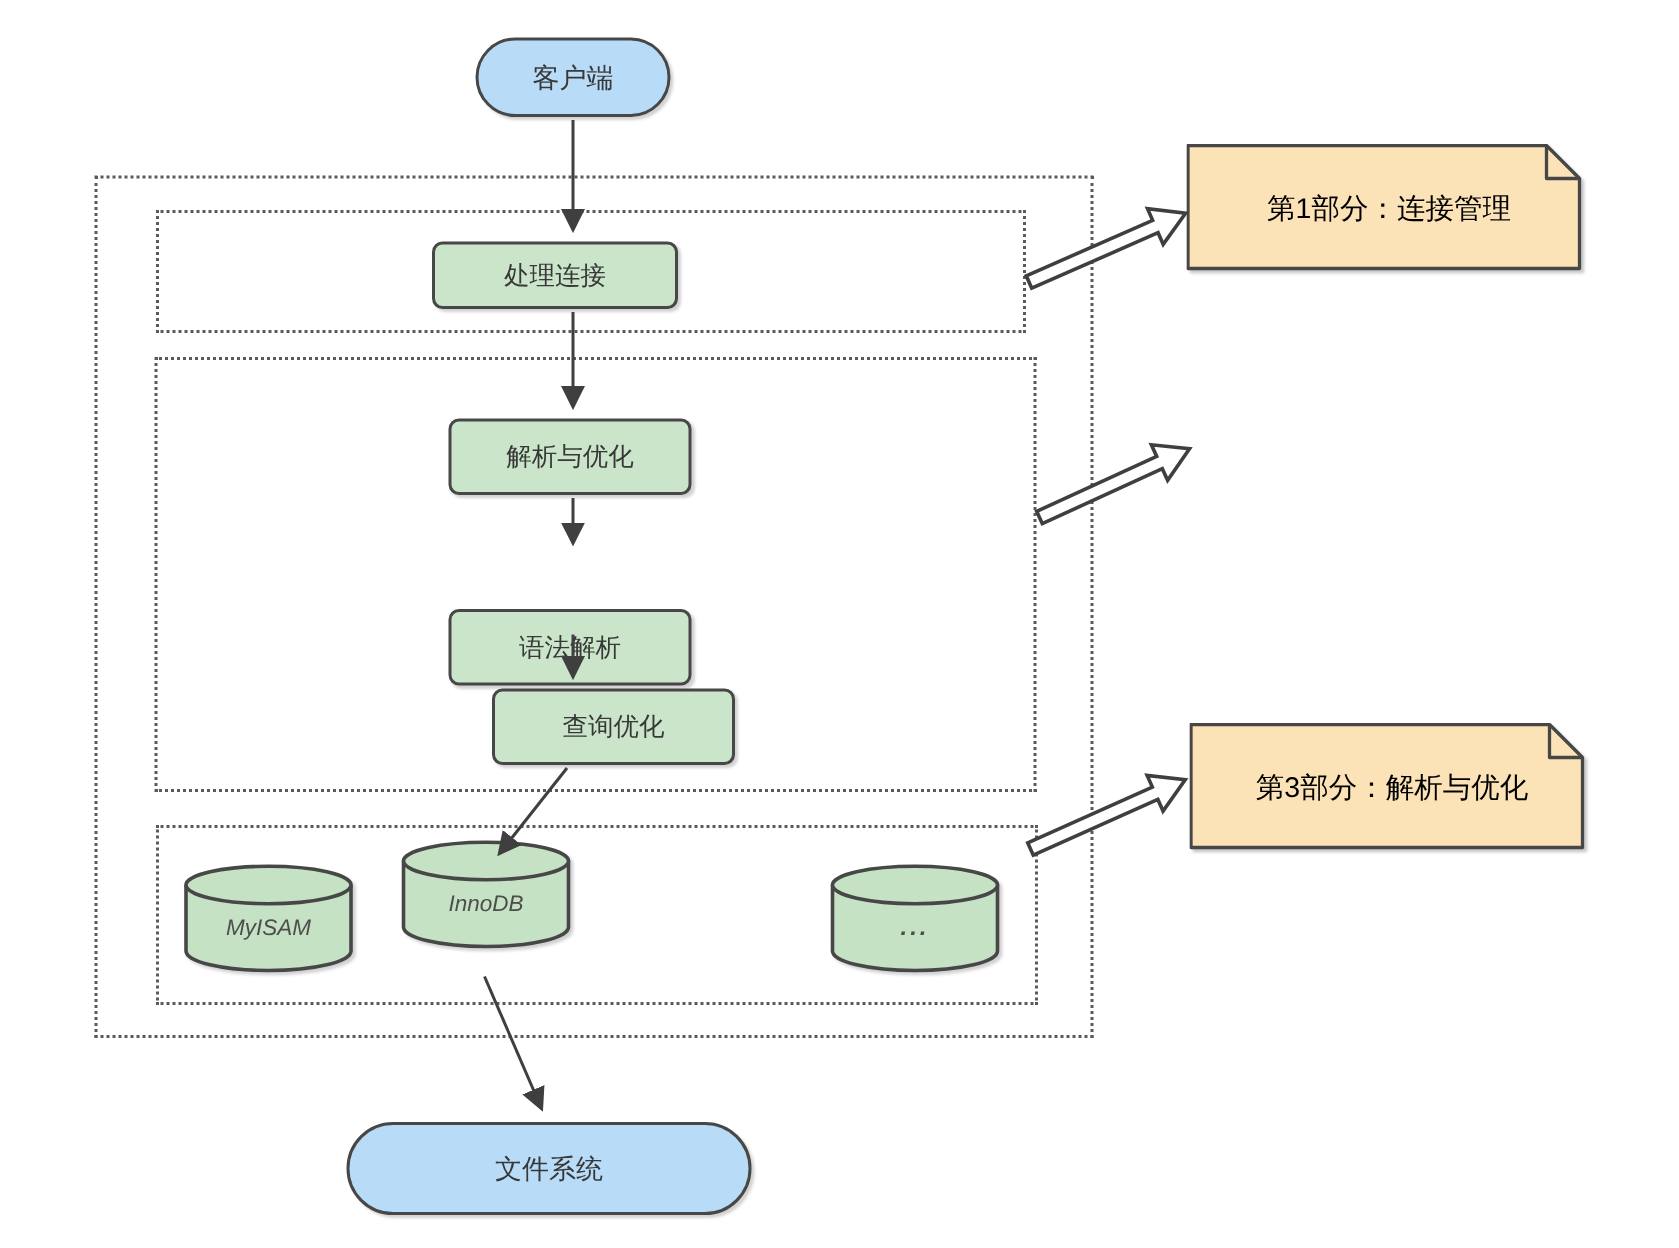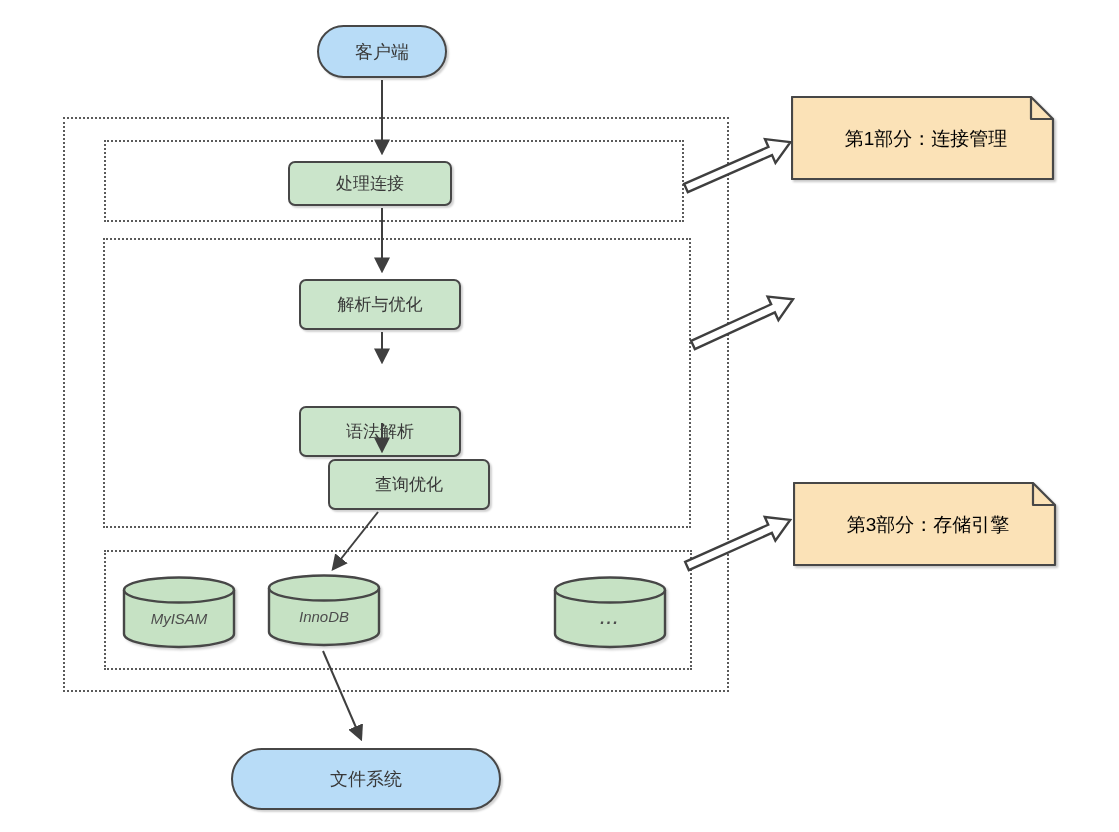--- a/index.html
+++ b/index.html
@@ -64,21 +64,21 @@
     <span>查询优化</span>
   </div>
 
   <div class="cyl" style="left:122px; top:576px;">
     <svg width="114" height="74" viewBox="0 0 114 74">
       <path d="M2,14 L2,58 A55,13 0 0 0 112,58 L112,14" fill="#C6E2C4" stroke="#474747" stroke-width="2.4"></path>
       <ellipse cx="57" cy="14" rx="55" ry="12.5" fill="#C6E2C4" stroke="#474747" stroke-width="2.4"></ellipse>
     </svg>
     <div class="lbl">MyISAM</div>
   </div>
-  <div class="cyl" style="left:267px; top:574px;">
+  <div class="cyl" style="left:267px; top:560px;">
     <svg width="114" height="74" viewBox="0 0 114 74">
       <path d="M2,14 L2,58 A55,13 0 0 0 112,58 L112,14" fill="#C6E2C4" stroke="#474747" stroke-width="2.4"></path>
       <ellipse cx="57" cy="14" rx="55" ry="12.5" fill="#C6E2C4" stroke="#474747" stroke-width="2.4"></ellipse>
     </svg>
     <div class="lbl">InnoDB</div>
   </div>
   <div class="cyl" style="left:553px; top:576px;">
     <svg width="114" height="74" viewBox="0 0 114 74">
       <path d="M2,14 L2,58 A55,13 0 0 0 112,58 L112,14" fill="#C6E2C4" stroke="#474747" stroke-width="2.4"></path>
       <ellipse cx="57" cy="14" rx="55" ry="12.5" fill="#C6E2C4" stroke="#474747" stroke-width="2.4"></ellipse>
@@ -95,21 +95,21 @@
       <polygon points="1,1 240,1 262,23 262,83 1,83" fill="#FBE2B7" stroke="#474747" stroke-width="2.2" stroke-linejoin="round"></polygon>
       <path d="M240,1 L240,23 L262,23" fill="none" stroke="#474747" stroke-width="2.2" stroke-linejoin="round"></path>
     </svg>
     <div class="lbl">第1部分：连接管理</div>
   </div>
   <div class="note" style="left:793px; top:482px;">
     <svg width="264" height="85" viewBox="0 0 264 85">
       <polygon points="1,1 240,1 262,23 262,83 1,83" fill="#FBE2B7" stroke="#474747" stroke-width="2.2" stroke-linejoin="round"></polygon>
       <path d="M240,1 L240,23 L262,23" fill="none" stroke="#474747" stroke-width="2.2" stroke-linejoin="round"></path>
     </svg>
-    <div class="lbl">第3部分：存储引擎</div>
+    <div class="lbl">第3部分：解析与优化</div>
   </div>
 
   <svg id="arrows" width="1119" height="832" viewBox="0 0 1119 832">
     <defs>
       <marker id="ah" viewBox="0 0 10 10" refX="8.5" refY="5" markerWidth="8" markerHeight="8" orient="auto">
         <path d="M0,0 L10,5 L0,10 Z" fill="#3F3F3F"></path>
       </marker>
     </defs>
 
     <line x1="382" y1="80" x2="382" y2="153" stroke="#3F3F3F" stroke-width="2" marker-end="url(#ah)"></line>

